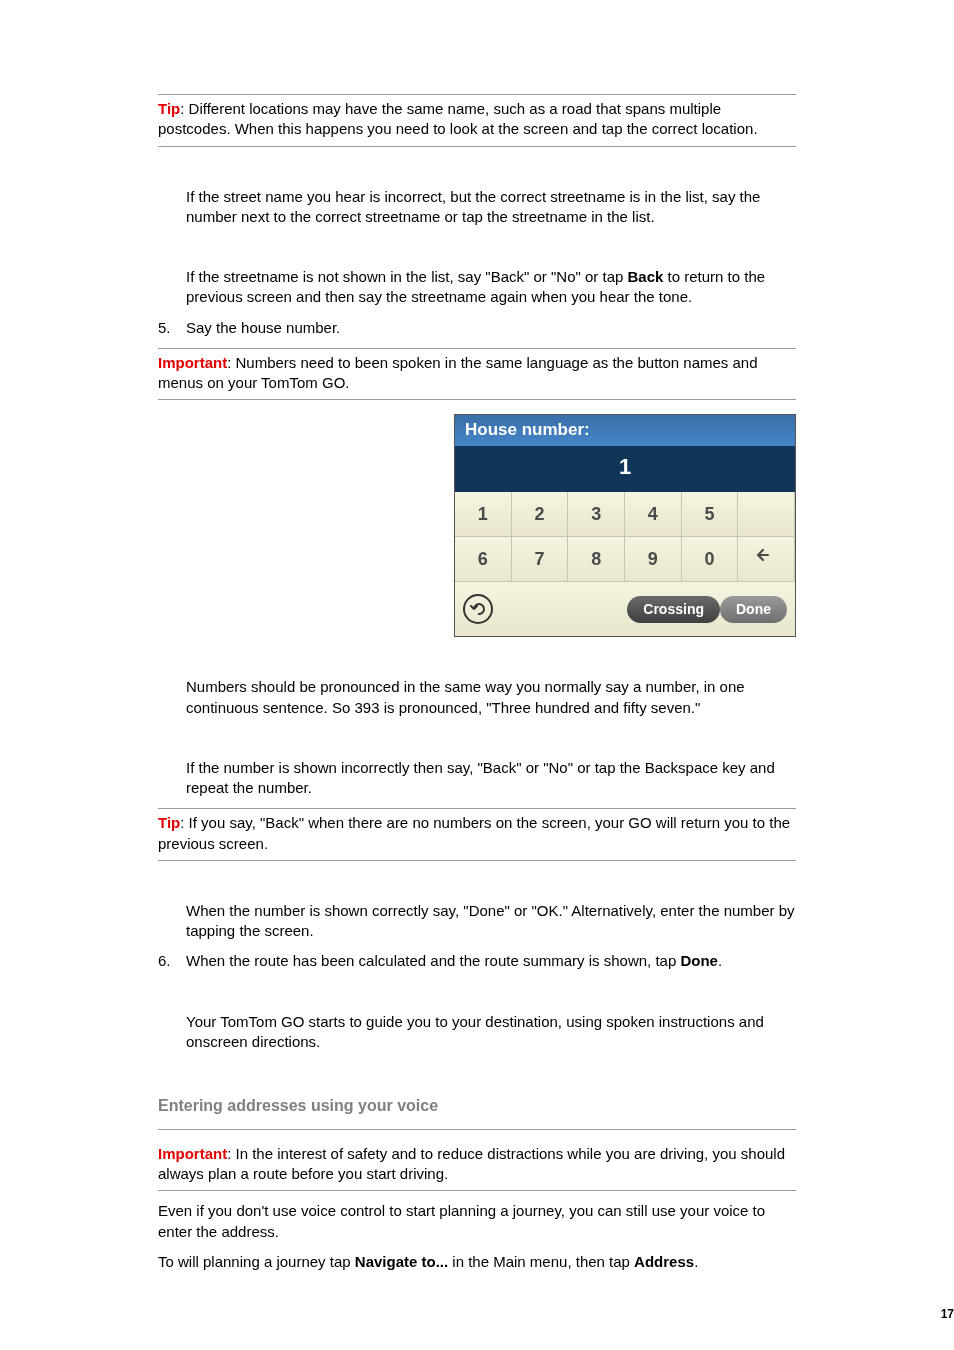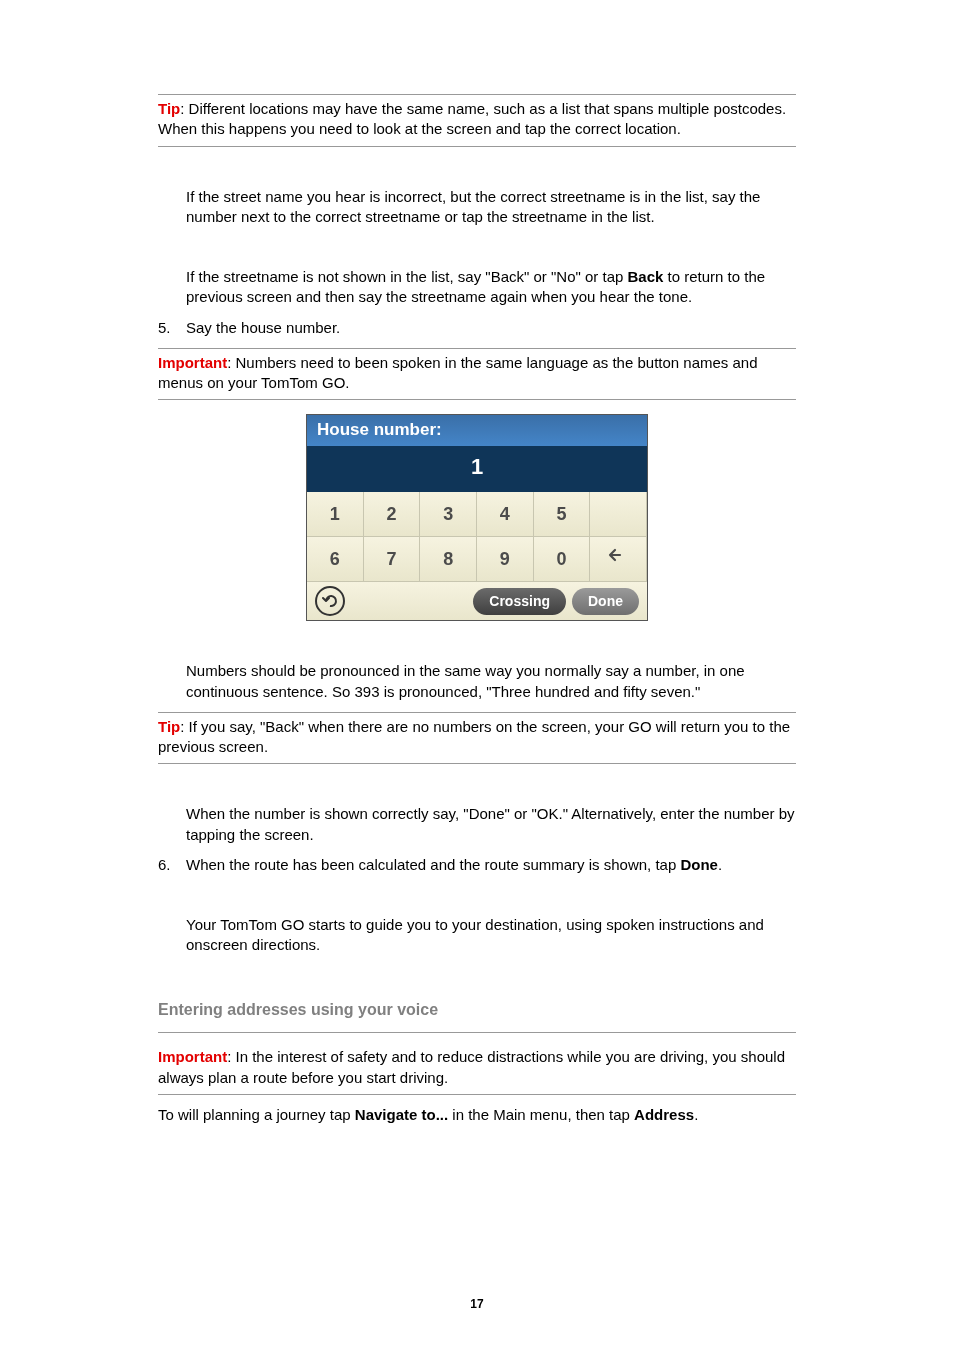--- a/index.html
+++ b/index.html
@@ -58,33 +58,33 @@
     font-weight: bold;
     font-size: 16px;
     margin: 43px 0 12px 0;
   }
   .hr {
     border: none;
     border-top: 1px solid #999;
     margin: 4px 0;
   }
   .page-number {
-    text-align: center;
+    text-align: right;
     font-size: 12px;
     font-weight: bold;
     position: absolute;
-    bottom: 38px;
+    bottom: 28px;
     left: 0;
     right: 0;
   }
 
   
   .screenshot-wrap {
     display: flex;
-    justify-content: center;
+    justify-content: flex-end;
     margin: 14px 0 18px 0;
   }
   .screenshot {
     width: 340px;
     border: 1px solid #555;
     background: #fffef2;
     font-family: "Segoe UI", Arial, sans-serif;
   }
   .ss-title {
     background: linear-gradient(#3a6fa8, #4485c8);
@@ -117,22 +117,21 @@
     border-bottom: 1px solid #c8c6b0;
     background: linear-gradient(#f6f3e0, #e9e6cc);
   }
   .ss-key svg {
     display: block;
     margin: 0 auto;
   }
   .ss-footer {
     display: flex;
     align-items: center;
-    padding: 4px 8px;
-    gap: 6px;
+    padding: 12px 8px;
     background: linear-gradient(#f6f3e0, #e9e6cc);
   }
   .ss-back-icon {
     width: 26px;
     height: 26px;
     border-radius: 50%;
     border: 2px solid #333;
     display: flex;
     align-items: center;
     justify-content: center;
@@ -152,21 +151,21 @@
   .ss-pill.done {
     background: linear-gradient(#9a9a9a, #6f6f6f);
   }
 </style>
 </head>
 <body>
 
 <div class="page">
 
   <div class="callout">
-    <span class="tip-label">Tip</span><span>: Different locations may have the same name, such as a list that spans multiple postcodes. When this happens you need to look at the screen and tap the correct location.</span>
+    <span class="tip-label">Tip</span><span>: Different locations may have the same name, such as a road that spans multiple postcodes. When this happens you need to look at the screen and tap the correct location.</span>
   </div>
 
   <div class="p indent">If the street name you hear is incorrect, but the correct streetname is in the list, say the number next to the correct streetname or tap the streetname in the list.</div>
 
   <div class="p indent">
     <span>If the streetname is not shown in the list, say "Back" or "No" or tap </span><span class="bold">Back</span><span> to return to the previous screen and then say the streetname again when you hear the tone.</span>
   </div>
 
   <div class="step-row">
     <div class="step-num">5.</div>
@@ -207,20 +206,21 @@
           </svg>
         </div>
         <div class="ss-spacer"></div>
         <div class="ss-pill">Crossing</div>
         <div class="ss-pill done">Done</div>
       </div>
     </div>
   </div>
 
   <div class="p indent">Numbers should be pronounced in the same way you normally say a number, in one continuous sentence. So 393 is pronounced, "Three hundred and fifty seven."</div>
+  <div class="p indent">If the number is shown incorrectly then say, "Back" or "No" or tap the Backspace key and repeat the number.</div>
 
   <div class="callout">
     <span class="tip-label">Tip</span><span>: If you say, "Back" when there are no numbers on the screen, your GO will return you to the previous screen.</span>
   </div>
 
   <div class="p indent">When the number is shown correctly say, "Done" or "OK." Alternatively, enter the number by tapping the screen.</div>
 
   <div class="step-row">
     <div class="step-num">6.</div>
     <div class="step-body">
@@ -230,19 +230,20 @@
 
   <div class="p indent">Your TomTom GO starts to guide you to your destination, using spoken instructions and onscreen directions.</div>
 
   <div class="section-heading">Entering addresses using your voice</div>
   <hr class="hr">
 
   <div class="callout" style="border-top:none">
     <span class="important-label">Important</span><span>: In the interest of safety and to reduce distractions while you are driving, you should always plan a route before you start driving.</span>
   </div>
 
+  <div class="p">Even if you don't use voice control to start planning a journey, you can still use your voice to enter the address.</div>
 
   <div class="p">
     <span>To will planning a journey tap </span><span class="bold">Navigate to...</span><span> in the Main menu, then tap </span><span class="bold">Address</span><span>.</span>
   </div>
 
   <div class="page-number">17</div>
 </div>
 
 </body></html>

